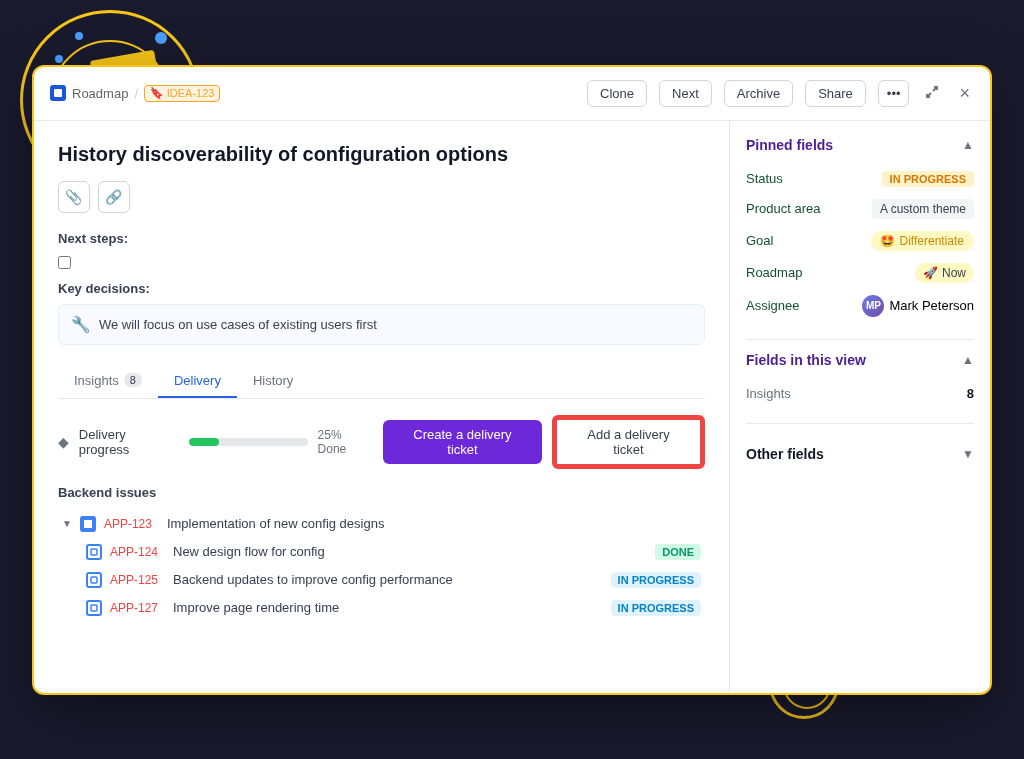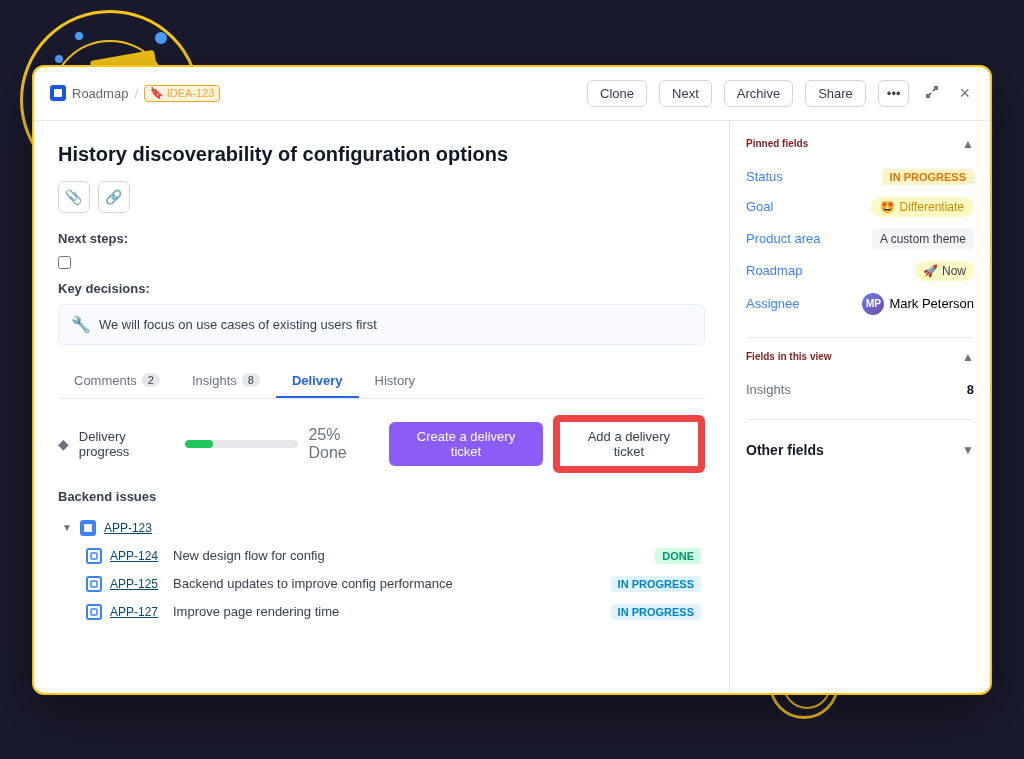--- a/index.html
+++ b/index.html
@@ -312,21 +312,21 @@
       color: #6b7280;
       cursor: pointer;
       border-bottom: 2px solid transparent;
       display: flex;
       align-items: center;
       gap: 5px;
     }
     .tab.active {
       color: #2563eb;
       border-bottom-color: #2563eb;
-      font-weight: 700;
+      font-weight: 400;
     }
     .tab-badge {
       background: #e5e7eb;
       border-radius: 10px;
       padding: 1px 6px;
       font-size: 11px;
       color: #374151;
     }
 
     
@@ -343,35 +343,35 @@
       height: 8px;
       background: #e5e7eb;
       border-radius: 4px;
       overflow: hidden;
     }
     .progress-bar-fill {
       height: 100%;
       background: #22c55e;
       border-radius: 4px;
     }
-    .progress-text { font-size: 16px; color: #6b7280; }
+    .progress-text { font-size: 12px; color: #6b7280; }
     .btn-primary {
-      background: #8b5cf6;
+      background: #6d28d9;
       color: white;
       border: none;
       border-radius: 6px;
       padding: 7px 14px;
       font-size: 13px;
       font-weight: 500;
       cursor: pointer;
     }
     .btn-secondary {
       background: white;
       color: #374151;
-      border: 7px solid #ef4444;
+      border: 5px solid #ef4444;
       border-radius: 6px;
       padding: 7px 14px;
       font-size: 13px;
       cursor: pointer;
     }
 
     .delivery-issues-label {
       font-size: 13px;
       font-weight: 600;
       color: #374151;
@@ -410,21 +410,21 @@
     .issue-icon-blue-outline {
       width: 16px;
       height: 16px;
       border: 2px solid #3b82f6;
       border-radius: 3px;
       display: flex;
       align-items: center;
       justify-content: center;
       flex-shrink: 0;
     }
-    .issue-key { color: #0c4a6e; font-size: 12px; flex-shrink: 0; min-width: 55px; text-decoration: underline; }
+    .issue-key { color: #ef4444; font-size: 12px; flex-shrink: 0; min-width: 55px; }
     .issue-title { flex: 1; }
     .status-done {
       color: #059669;
       font-size: 11px;
       font-weight: 600;
       background: #d1fae5;
       border-radius: 4px;
       padding: 2px 7px;
     }
     .status-inprogress {
@@ -446,39 +446,39 @@
     .right-section {
       margin-bottom: 16px;
     }
     .right-section-header {
       display: flex;
       align-items: center;
       justify-content: space-between;
       margin-bottom: 12px;
     }
     .right-section-title {
-      font-size: 10px;
+      font-size: 14px;
       font-weight: 600;
-      color: #7f1d1d;
+      color: #4c1d95;
     }
     .collapse-btn {
       background: none;
       border: none;
       cursor: pointer;
       color: #6b7280;
       font-size: 12px;
     }
     .field-row {
       display: flex;
       align-items: center;
       justify-content: space-between;
       padding: 6px 0;
       font-size: 13px;
     }
-    .field-label { color: #3b82f6; }
+    .field-label { color: #14532d; }
     .field-value {
       display: flex;
       align-items: center;
       gap: 5px;
     }
     .badge-inprogress {
       background: #fef3c7;
       color: #d97706;
       border-radius: 4px;
       padding: 2px 8px;
@@ -629,24 +629,20 @@
       <div class="key-decisions-section">
         <div class="section-label">Key decisions:</div>
         <div class="decision-item">
           <span class="decision-icon">🔧</span>
           <span>We will focus on use cases of existing users first</span>
         </div>
       </div>
 
       <div class="tabs">
         <div class="tab">
-          <span>Comments</span>
-          <span class="tab-badge">2</span>
-        </div>
-        <div class="tab">
           <span>Insights</span>
           <span class="tab-badge">8</span>
         </div>
         <div class="tab active">
           <span>Delivery</span>
         </div>
         <div class="tab">
           <span>History</span>
         </div>
       </div>
@@ -666,20 +662,21 @@
 
       <div class="issue-group">
         <div class="issue-parent">
           <span class="chevron">▼</span>
           <div class="issue-icon-blue">
             <svg width="8" height="8" viewBox="0 0 8 8" fill="white">
                 <rect x="0" y="0" width="8" height="8"></rect>
               </svg>
           </div>
           <span class="issue-key">APP-123</span>
+          <span class="issue-title">Implementation of new config designs</span>
         </div>
         <div class="issue-children">
 
           <div class="issue-row">
             <div class="issue-icon-blue-outline">
               <svg width="8" height="8" viewBox="0 0 8 8" fill="none" stroke="#3b82f6" stroke-width="1.5">
                   <rect x="1" y="1" width="6" height="6" rx="1"></rect>
                 </svg>
             </div>
             <span class="issue-key">APP-124</span>
@@ -722,33 +719,33 @@
         </div>
 
         <div class="field-row">
           <span class="field-label">Status</span>
           <div class="field-value">
             <span class="badge-inprogress">IN PROGRESS</span>
           </div>
         </div>
 
         <div class="field-row">
+          <span class="field-label">Product area</span>
+          <div class="field-value">
+            <span class="badge-theme">A custom theme</span>
+          </div>
+        </div>
+
+        <div class="field-row">
           <span class="field-label">Goal</span>
           <div class="field-value">
             <span class="badge-goal">
               <span>🤩</span>
               <span>Differentiate</span>
             </span>
-          </div>
-        </div>
-
-        <div class="field-row">
-          <span class="field-label">Product area</span>
-          <div class="field-value">
-            <span class="badge-theme">A custom theme</span>
           </div>
         </div>
 
         <div class="field-row">
           <span class="field-label">Roadmap</span>
           <div class="field-value">
             <span class="badge-now">
               <span>🚀</span>
               <span>Now</span>
             </span>

